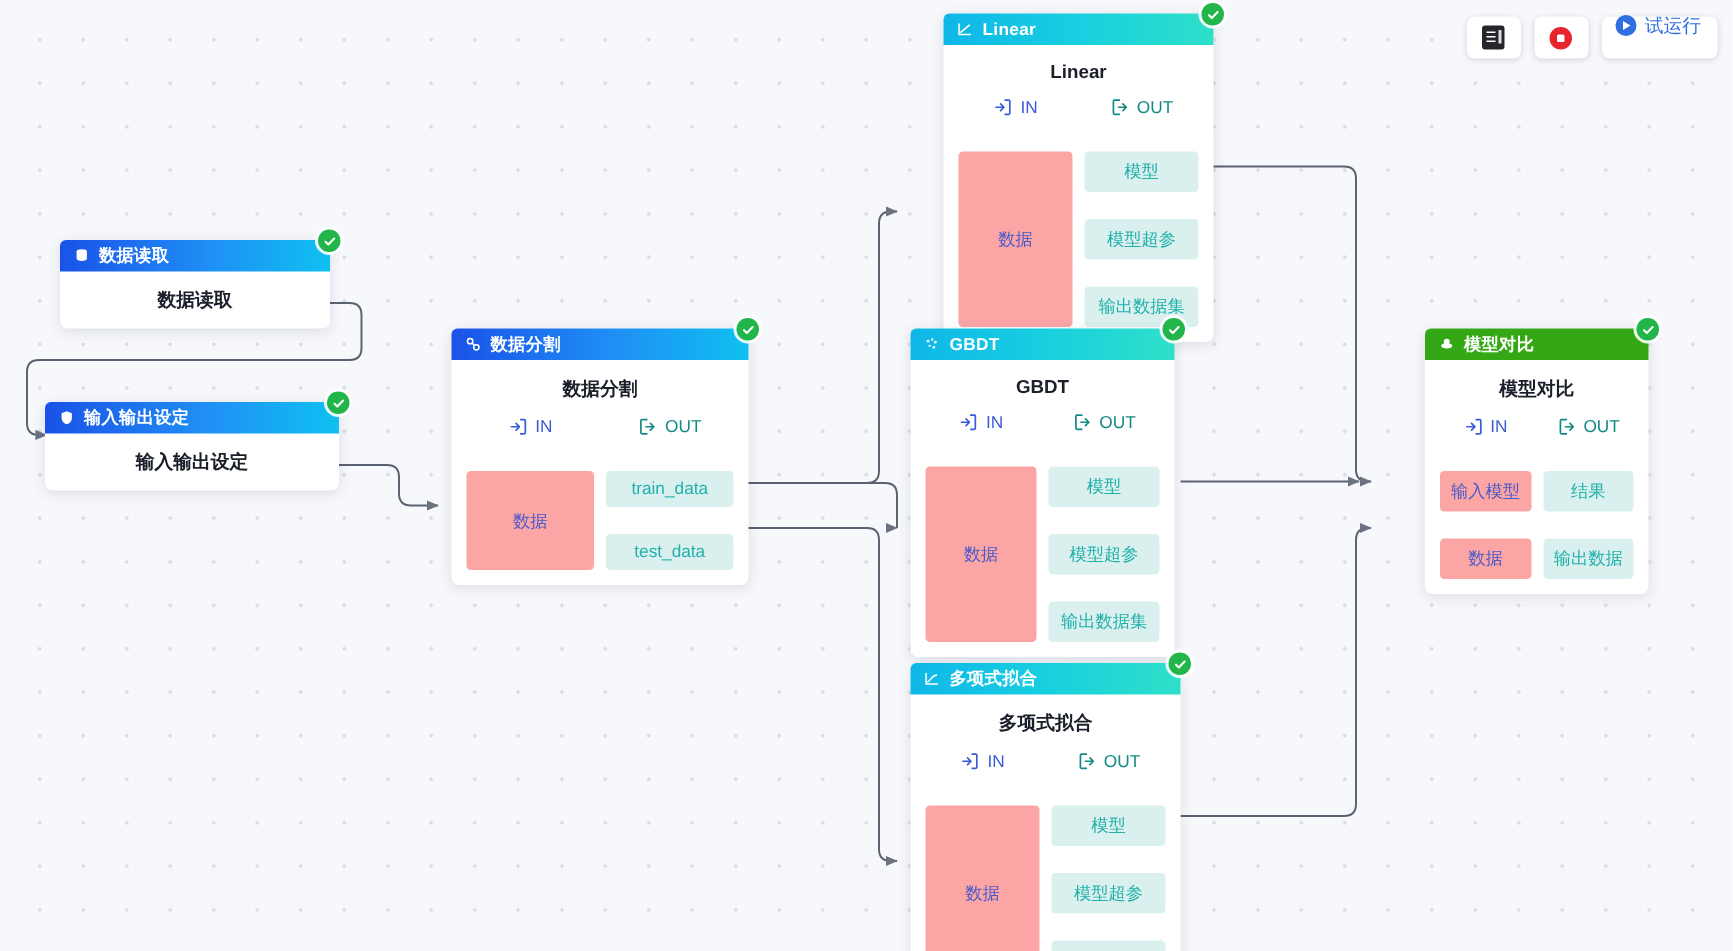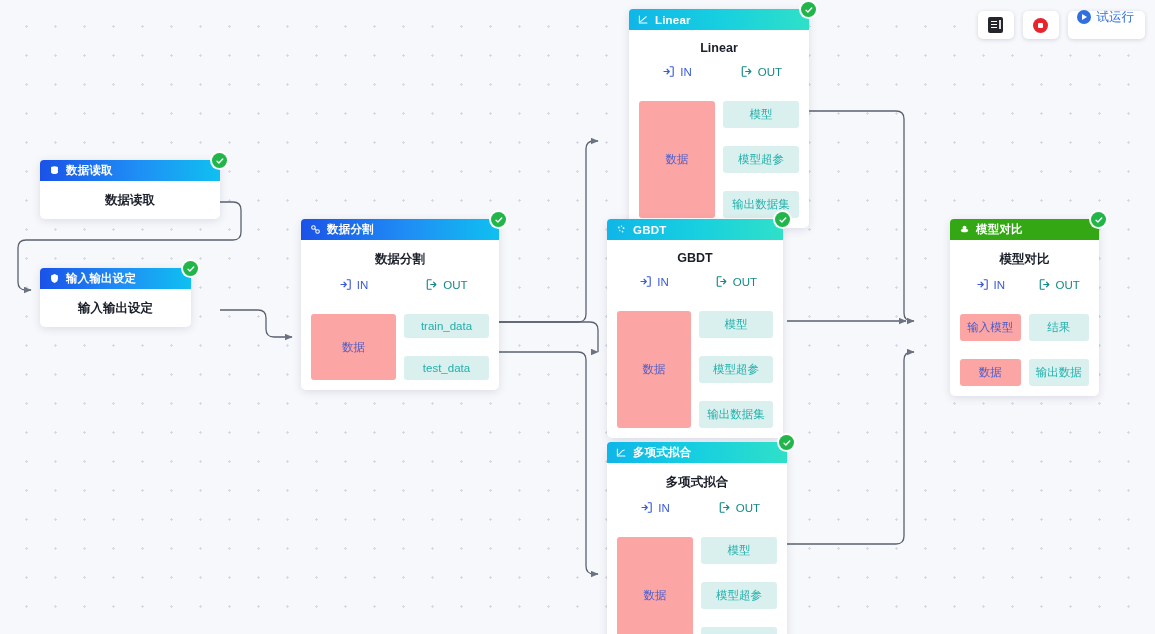--- a/index.html
+++ b/index.html
@@ -121,21 +121,21 @@
     position: absolute; top: -7px; right: -7px;
     width: 15px; height: 15px; border-radius: 50%;
     background: #22b549;
     box-shadow: 0 0 0 2px rgba(255,255,255,.9);
     display: flex; align-items: center; justify-content: center;
     z-index: 30;
   }
   .badge svg { display:block; }
   
   #n-read     { left: 40px;  top: 160px; width: 180px; }
-  #n-io       { left: 40px;  top: 268px; width: 151px; }
+  #n-io       { left: 30px;  top: 268px; width: 196px; }
   #n-split    { left: 301px; top: 219px; width: 198px; }
   #n-linear   { left: 629px; top: 9px;   width: 180px; }
   #n-gbdt     { left: 607px; top: 219px; width: 176px; }
   #n-poly     { left: 607px; top: 442px; width: 180px; border-radius: 12px; }
   #n-compare  { left: 923px; top: 219px; width: 149px; margin-left: 27px; }
 </style>
 </head>
 <body>
 
 <div id="canvas">

